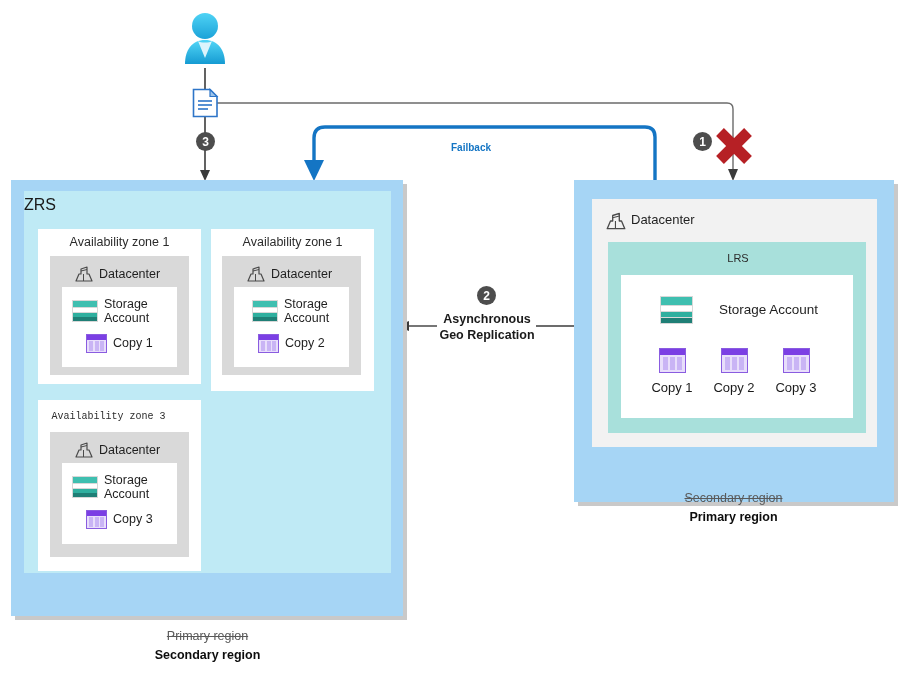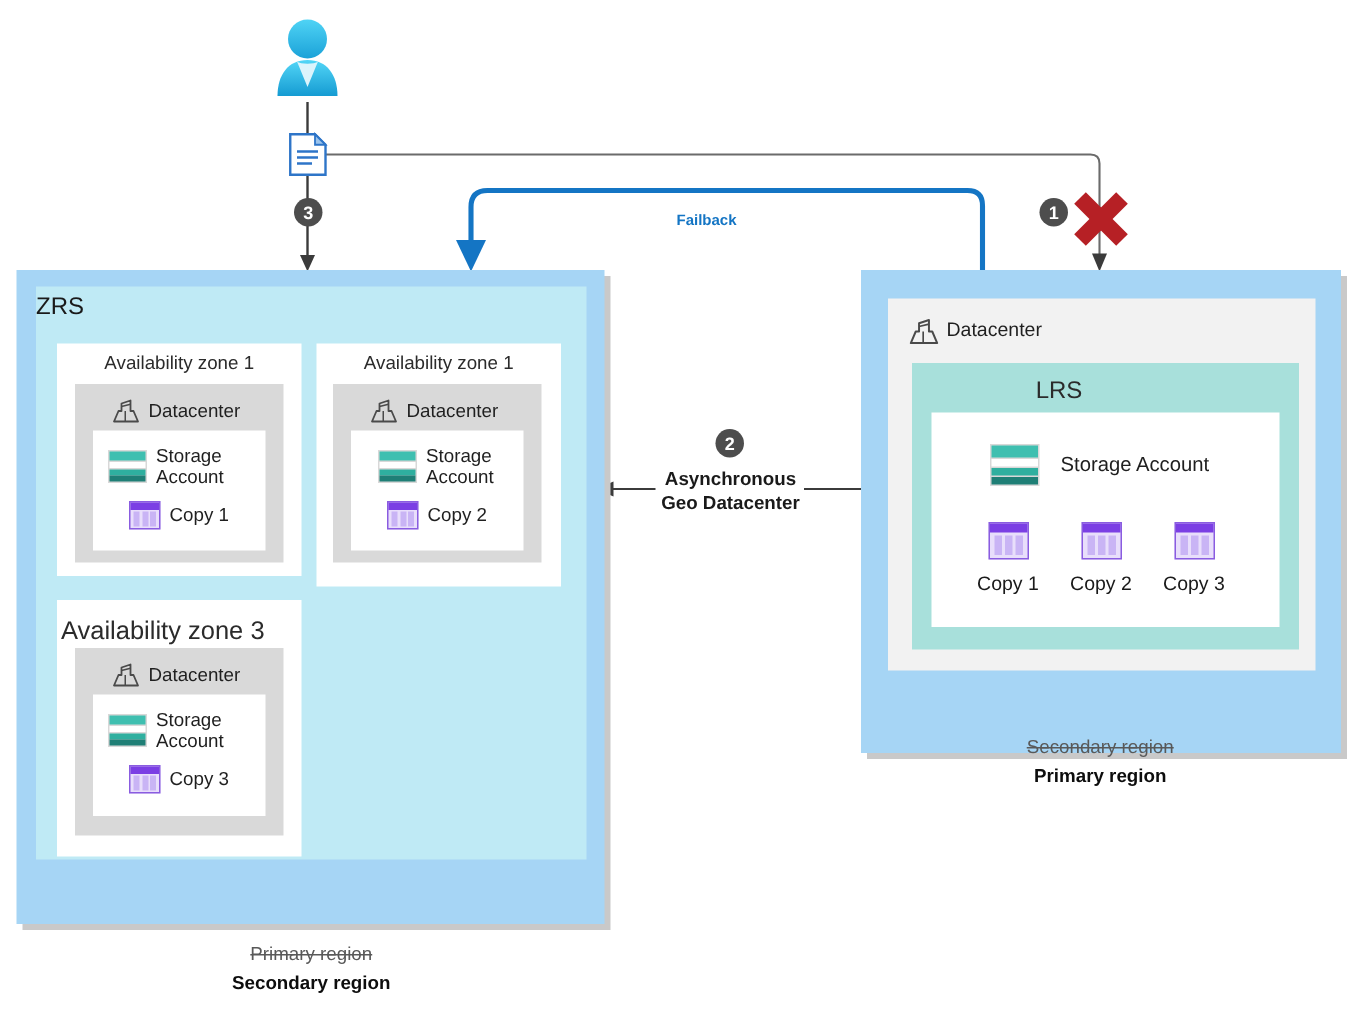--- a/index.html
+++ b/index.html
@@ -107,21 +107,21 @@
     <line x1="36" y1="8" x2="8" y2="36"></line>
   </g>
 </svg>
 
 <div class="badge" style="left:693px;top:132px;">1</div>
 <div class="badge" style="left:196px;top:132px;">3</div>
 <div class="badge" style="left:477px;top:286px;">2</div>
 
 <div class="geo-label" style="left:408px;top:312px;width:158px;">
   <span>Asynchronous</span><br>
-  <span>Geo Datacenter</span>
+  <span>Geo Replication</span>
 </div>
 
 <div class="abs" style="left:192px;top:88px;">
   <svg width="27" height="30" viewBox="0 0 27 30">
     <path d="M1.5 1.5 L18 1.5 L25 8.5 L25 28.5 L1.5 28.5 Z" fill="#ffffff" stroke="#2E75C8" stroke-width="1.6"></path>
     <path d="M18 1.5 L18 8.5 L25 8.5 Z" fill="#9CC4EC" stroke="#2E75C8" stroke-width="1.2"></path>
     <g stroke="#2E75C8" stroke-width="1.6">
       <line x1="6" y1="13" x2="20" y2="13"></line>
       <line x1="6" y1="17" x2="20" y2="17"></line>
       <line x1="6" y1="21" x2="16" y2="21"></line>
@@ -201,21 +201,21 @@
   <span class="ico-copy">
     <span class="hdr"></span>
       <span class="c c1"></span>
       <span class="c c2"></span>
       <span class="c c3"></span>
     </span>
   <span class="txt" style="margin-left:6px;">Copy 2</span>
 </div>
 
 <div class="white-card" style="left:38px;top:400px;width:163px;height:171px;"></div>
-<div class="label-center" style="left:38px;top:411px;width:141px;font-size:17px;">Availability zone 3</div>
+<div class="label-center" style="left:38px;top:411px;width:141px;font-size:10px;font-family:Liberation Mono, monospace;">Availability zone 3</div>
 <div class="gray-card" style="left:50px;top:432px;width:139px;height:125px;"></div>
 <div class="row" style="left:74px;top:440px;">
   <span class="ico-dc">
     <svg width="20" height="20" viewBox="0 0 20 20">
       <path d="M2 17 L18 17 L15 10 L13 10 L13 3 L7 5 L7 10 L5 10 Z" fill="none" stroke="#4a4a4a" stroke-width="1.2" stroke-linejoin="round"></path>
       <line x1="7" y1="7" x2="13" y2="5.5" stroke="#4a4a4a" stroke-width="1"></line>
       <line x1="9.5" y1="10" x2="9.5" y2="17" stroke="#4a4a4a" stroke-width="1"></line>
     </svg>
   </span>
   <span class="txt" style="margin-left:5px;">Datacenter</span>
@@ -257,31 +257,31 @@
     <svg width="22" height="22" viewBox="0 0 20 20">
       <path d="M2 17 L18 17 L15 10 L13 10 L13 3 L7 5 L7 10 L5 10 Z" fill="none" stroke="#4a4a4a" stroke-width="1.2" stroke-linejoin="round"></path>
       <line x1="7" y1="7" x2="13" y2="5.5" stroke="#4a4a4a" stroke-width="1"></line>
       <line x1="9.5" y1="10" x2="9.5" y2="17" stroke="#4a4a4a" stroke-width="1"></line>
     </svg>
   </span>
   <span class="txt" style="margin-left:6px;font-size:13px;">Datacenter</span>
 </div>
 
 <div class="lrs-box" style="left:608px;top:242px;width:258px;height:191px;"></div>
-<div class="label-center" style="left:592px;top:252px;width:228px;font-size:16px;">LRS</div>
+<div class="label-center" style="left:624px;top:252px;width:228px;font-size:11px;">LRS</div>
 
 <div class="white-card" style="left:621px;top:275px;width:232px;height:143px;"></div>
 <div class="row" style="left:660px;top:296px;">
   <span class="ico-storage" style="width:33px;height:28px;">
     <i class="b1" style="top:1px;height:8px;"></i>
     <i class="b2" style="top:10px;height:5px;"></i>
     <i class="b3" style="top:16px;height:5px;"></i>
     <i class="b4" style="top:22px;height:5px;"></i>
   </span>
-  <span class="txt" style="margin-left:14px;font-size:13.5px;">Storage Account</span>
+  <span class="txt" style="margin-left:26px;font-size:13.5px;">Storage Account</span>
 </div>
 
 <div class="abs" style="left:650px;top:348px;text-align:center;width:44px;">
   <span class="ico-copy" style="display:inline-block;width:27px;height:25px;">
     <span class="hdr" style="height:6px;"></span>
     <span class="c c1" style="left:3px;width:5px;top:8px;bottom:2px;"></span>
     <span class="c c2" style="left:10px;width:5px;top:8px;bottom:2px;"></span>
     <span class="c c3" style="left:17px;width:5px;top:8px;bottom:2px;"></span>
   </span>
   <div class="txt" style="font-size:13px;margin-top:3px;">Copy 1</div>

